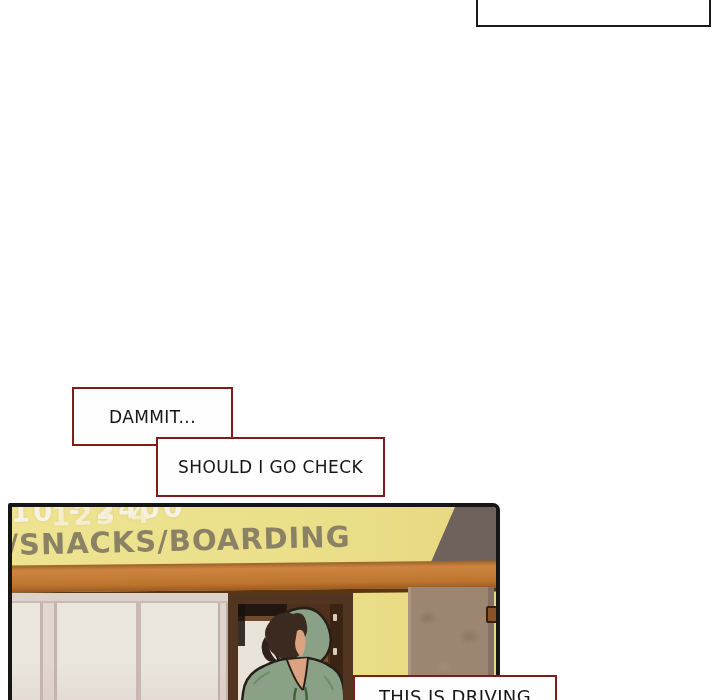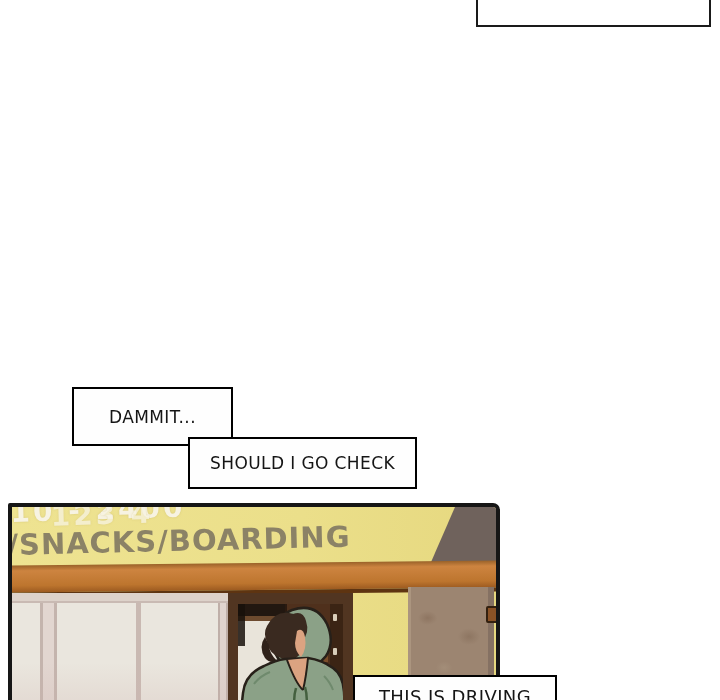--- a/index.html
+++ b/index.html
@@ -7,27 +7,27 @@
     position:relative;width:720px;height:700px;background:#ffffff;
     overflow:hidden;font-family:"DejaVu Sans","Liberation Sans",sans-serif;
   }
   
   .caption-empty{
     position:absolute;left:476px;top:-13px;width:231px;height:36px;
     background:#ffffff;border:2px solid #1a1a1a;z-index:6;
   }
   
   .bubble{
-    position:absolute;background:#fefefe;border:2px solid #000000;
+    position:absolute;background:#fefefe;border:2px solid #7f1d1d;
     color:#151515;text-align:center;font-size:17px;letter-spacing:.4px;
     display:flex;align-items:center;justify-content:center;flex-direction:column;
     box-sizing:border-box;line-height:24px;
   }
   #b-dammit{left:72px;top:387px;width:161px;height:59px;z-index:3;}
-  #b-check{left:156px;top:437px;width:229px;height:52px;z-index:4;margin-left:32px;}
+  #b-check{left:156px;top:437px;width:229px;height:60px;z-index:4;}
   #b-drive{left:353px;top:675px;width:204px;height:52px;z-index:5;
            justify-content:flex-start;padding-top:8px;font-size:18px;}
   
   #panel{
     position:absolute;left:8px;top:503px;width:492px;height:212px;
     border:4px solid #161616;border-radius:2px 7px 0 0;
     background:linear-gradient(90deg,#eee391 0%,#ebdf8a 60%,#e6d87f 100%);
     overflow:hidden;z-index:1;box-sizing:border-box;
   }
   #panel *{position:absolute;box-sizing:border-box;}

